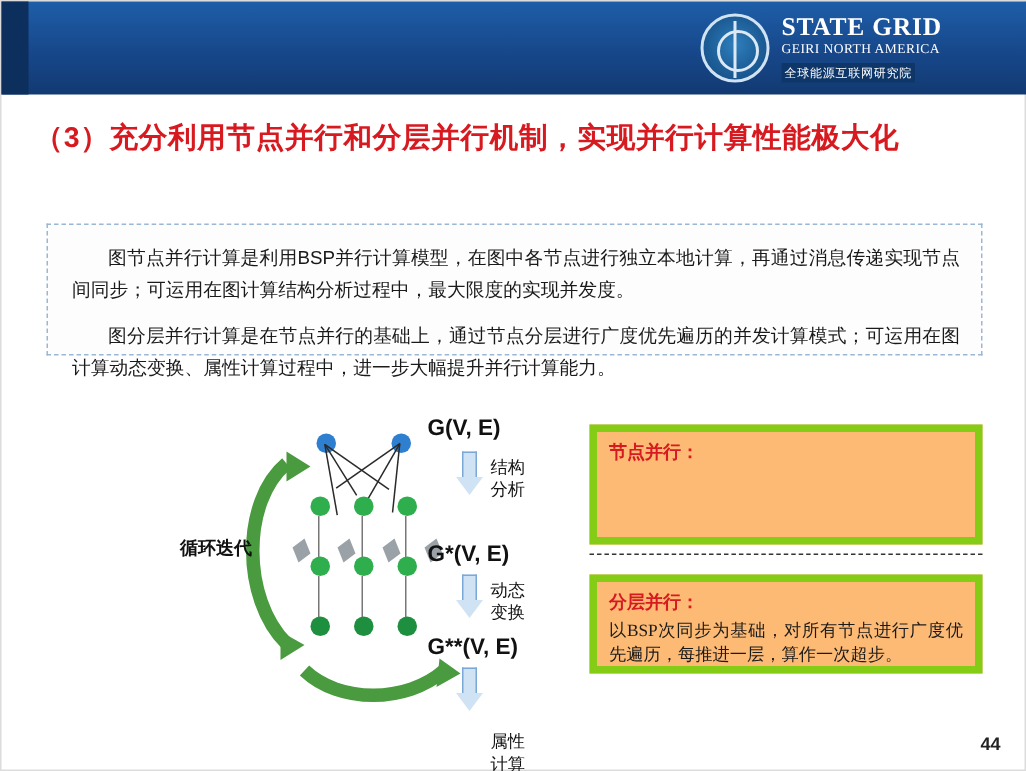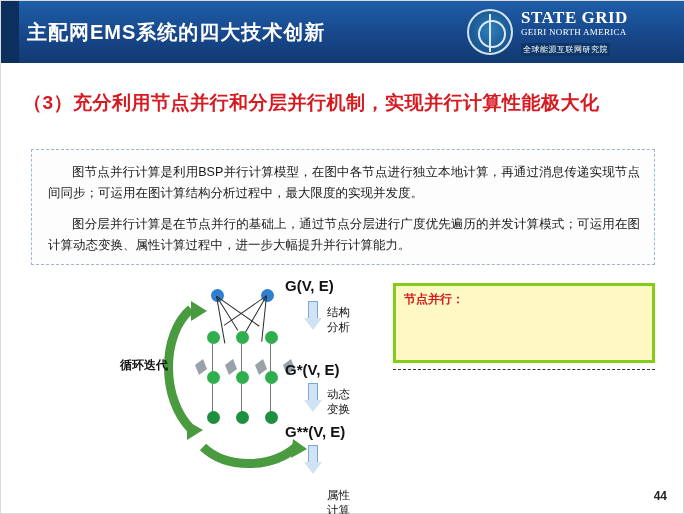--- a/index.html
+++ b/index.html
@@ -114,30 +114,29 @@
   .subtitle {
     position: absolute;
     left: 22px;
     top: 78px;
     width: 640px;
     font-size: 19px;
     font-weight: bold;
     color: #d71920;
     line-height: 27px;
     letter-spacing: 0.5px;
-    margin-top: 10px;
   }
 
   
   .para-box {
     position: absolute;
     left: 30px;
     top: 148px;
     width: 624px;
-    height: 116px;
+    height: 88px;
     border: 1px dashed #9bb7d4;
     box-sizing: border-box;
     background: #fdfdfd;
     padding: 12px 14px 0 16px;
   }
   .para {
     font-size: 12.5px;
     color: #1a1a1a;
     line-height: 21px;
     text-align: justify;
@@ -210,22 +209,22 @@
     font-size: 12px;
     font-weight: bold;
     color: #111;
     line-height: 17px;
     white-space: nowrap;
   }
 
   
   .callout {
     position: absolute;
-    border: 3px solid #84cc16;
-    background: #fef9c3;
+    border: 5px solid #84cc16;
+    background: #fdba74;
     box-sizing: border-box;
     padding: 5px 8px 6px 8px;
     font-family: Liberation Serif, serif;
   }
   .callout-title {
     font-size: 12px;
     font-weight: bold;
     color: #d71920;
     margin-bottom: 3px;
   }
@@ -253,21 +252,20 @@
     font-weight: bold;
   }
 </style>
 </head>
 <body>
 
 <div class="slide">
 
   <div class="header">
     <div class="header-left-bar"></div>
-    <div class="header-title">主配网EMS系统的四大技术创新</div>
     <div class="logo-wrap">
       <div class="logo-emblem"></div>
       <div class="logo-text">
         <div class="logo-line1">STATE GRID</div>
         <div class="logo-line2">GEIRI NORTH AMERICA</div>
         <div class="logo-line3">全球能源互联网研究院</div>
       </div>
     </div>
   </div>
 
@@ -360,15 +358,19 @@
       <div>计算</div>
     </div>
   </div>
 
   <div class="callout" style="left:392px; top:282px; width:262px; height:80px;">
     <div class="callout-title">节点并行：</div>
   </div>
 
   <div class="divider-dash"></div>
 
+  <div class="callout" style="left:392px; top:382px; width:262px; height:66px;">
+    <div class="callout-title">分层并行：</div>
+    <div class="callout-text">以BSP次同步为基础，对所有节点进行广度优先遍历，每推进一层，算作一次超步。</div>
+  </div>
 
   <div class="pagenum">44</div>
 </div>
 
 </body></html>

